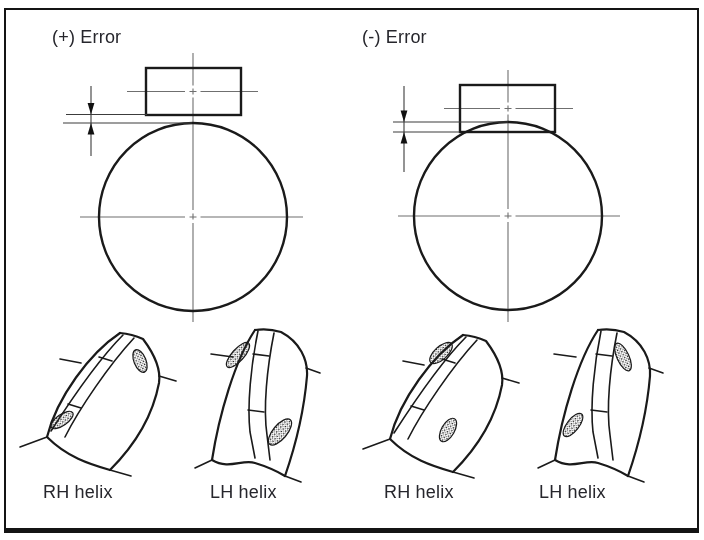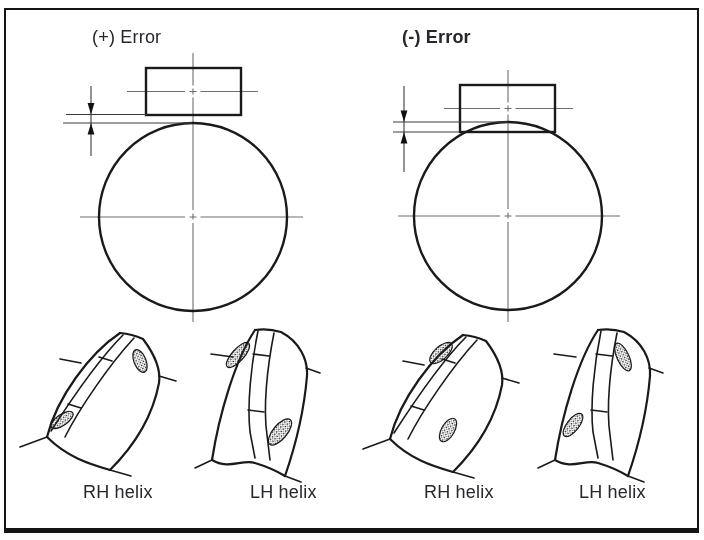--- a/index.html
+++ b/index.html
@@ -8,21 +8,21 @@
     font-family:"Liberation Sans","DejaVu Sans",sans-serif;
   }
   .frame{
     position:absolute;left:4px;top:8px;right:5px;bottom:7px;
     border:2px solid #141414;border-bottom-width:5px;
     box-sizing:border-box;pointer-events:none;
   }
   .drawing{position:absolute;left:0;top:0;}
   .lbl{
     position:absolute;color:#26262c;font-size:18px;line-height:20px;
-    letter-spacing:0.2px;white-space:nowrap;margin-left:40px;
+    letter-spacing:0.2px;white-space:nowrap;
   }
   .lbl.center{text-align:left;width:120px;}
   
   .main{fill:none;stroke:#1a1a1a;stroke-width:2.4;}
   .o2{fill:none;stroke:#1a1a1a;stroke-width:2.2;stroke-linecap:round;stroke-linejoin:round;}
   .o15{fill:none;stroke:#1a1a1a;stroke-width:1.6;stroke-linecap:round;}
   .cl{fill:none;stroke:#6f6f6f;stroke-width:1.1;}
   .ext{fill:none;stroke:#3c3c3c;stroke-width:1.1;}
   .arrow{fill:#111111;stroke:none;}
   .patch{fill:url(#stipple);stroke:#1a1a1a;stroke-width:1.2;}
@@ -116,21 +116,21 @@
       <g transform="translate(540,310)">
         <use href="#toothB"></use>
         <ellipse class="patch" cx="83" cy="47" rx="15" ry="6" transform="rotate(65 83 47)"></ellipse>
         <ellipse class="patch" cx="33" cy="115" rx="14" ry="6" transform="rotate(-52 33 115)"></ellipse>
       </g>
     </g>
   </svg>
 
   <div class="lbl" style="left:52px;top:27px;">(+) Error</div>
 
-  <div class="lbl" style="left:362px;top:27px;font-weight:bold;">(-) Error</div>
+  <div class="lbl" style="left:362px;top:27px;">(-) Error</div>
 
   <div class="lbl center" style="left:43px;top:482px;">RH helix</div>
 
   <div class="lbl center" style="left:210px;top:482px;">LH helix</div>
 
   <div class="lbl center" style="left:384px;top:482px;">RH helix</div>
 
   <div class="lbl center" style="left:539px;top:482px;">LH helix</div>
 
   <div class="frame"></div>

